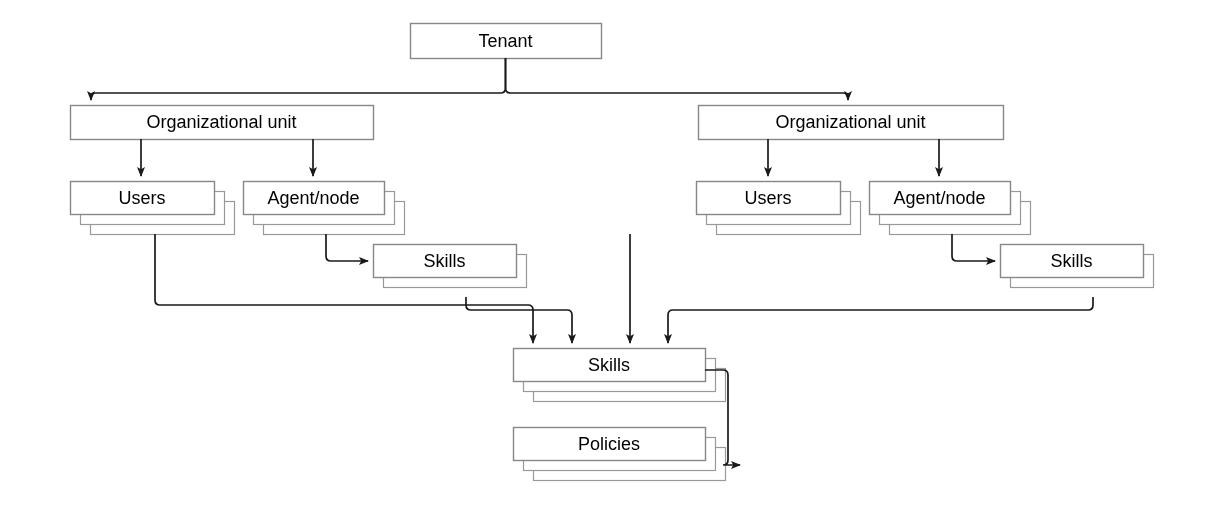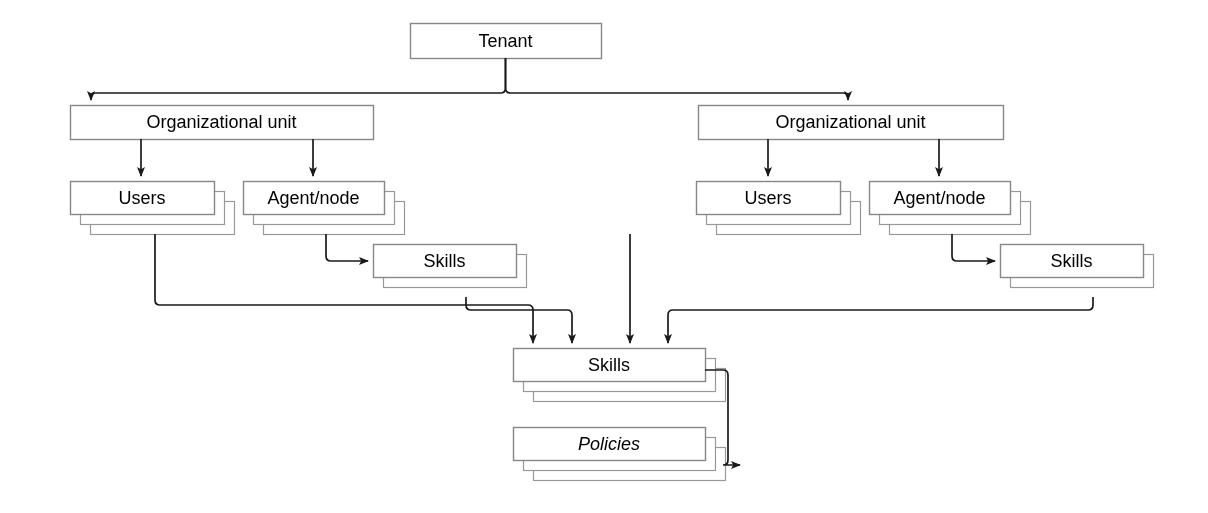--- a/index.html
+++ b/index.html
@@ -130,16 +130,16 @@
       <div class="node-label" style="left: 410px; top: 23px; width: 191px; height: 35px;">Tenant</div>
       <div class="node-label" style="left: 70px; top: 105px; width: 303px; height: 34px;">Organizational unit</div>
       <div class="node-label" style="left: 698px; top: 105px; width: 305px; height: 34px;">Organizational unit</div>
       <div class="node-label" style="left: 70px; top: 181px; width: 144px; height: 33px;">Users</div>
       <div class="node-label" style="left: 243px; top: 181px; width: 141px; height: 33px;">Agent/node</div>
       <div class="node-label" style="left: 696px; top: 181px; width: 144px; height: 33px;">Users</div>
       <div class="node-label" style="left: 869px; top: 181px; width: 141px; height: 33px;">Agent/node</div>
       <div class="node-label" style="left: 373px; top: 244px; width: 143px; height: 33px;">Skills</div>
       <div class="node-label" style="left: 1000px; top: 244px; width: 143px; height: 33px;">Skills</div>
       <div class="node-label" style="left: 513px; top: 348px; width: 192px; height: 33px;">Skills</div>
-      <div class="node-label" style="left: 513px; top: 427px; width: 192px; height: 33px; font-style: italic;">Policies</div>
+      <div class="node-label" style="left: 513px; top: 427px; width: 192px; height: 33px;">Policies</div>
     </div>
 
 </div>
 
 </body></html>

